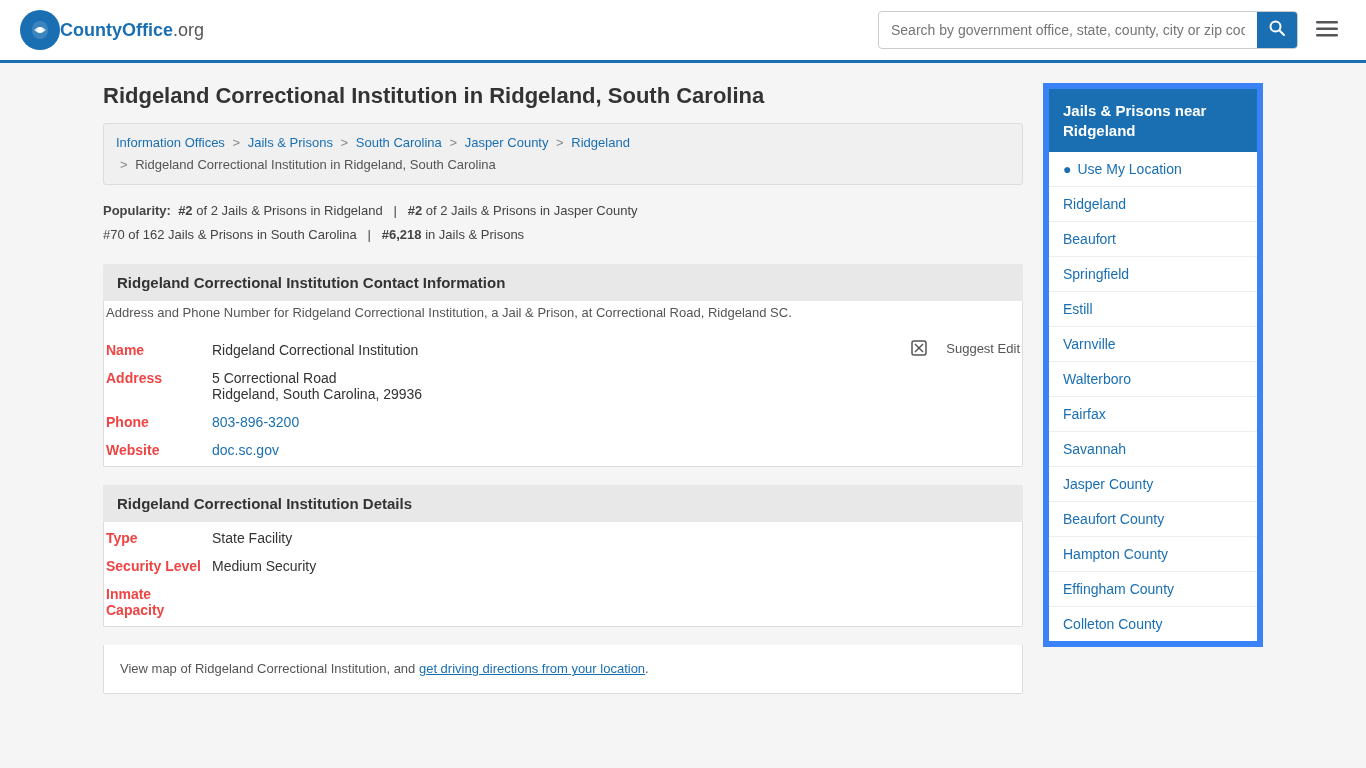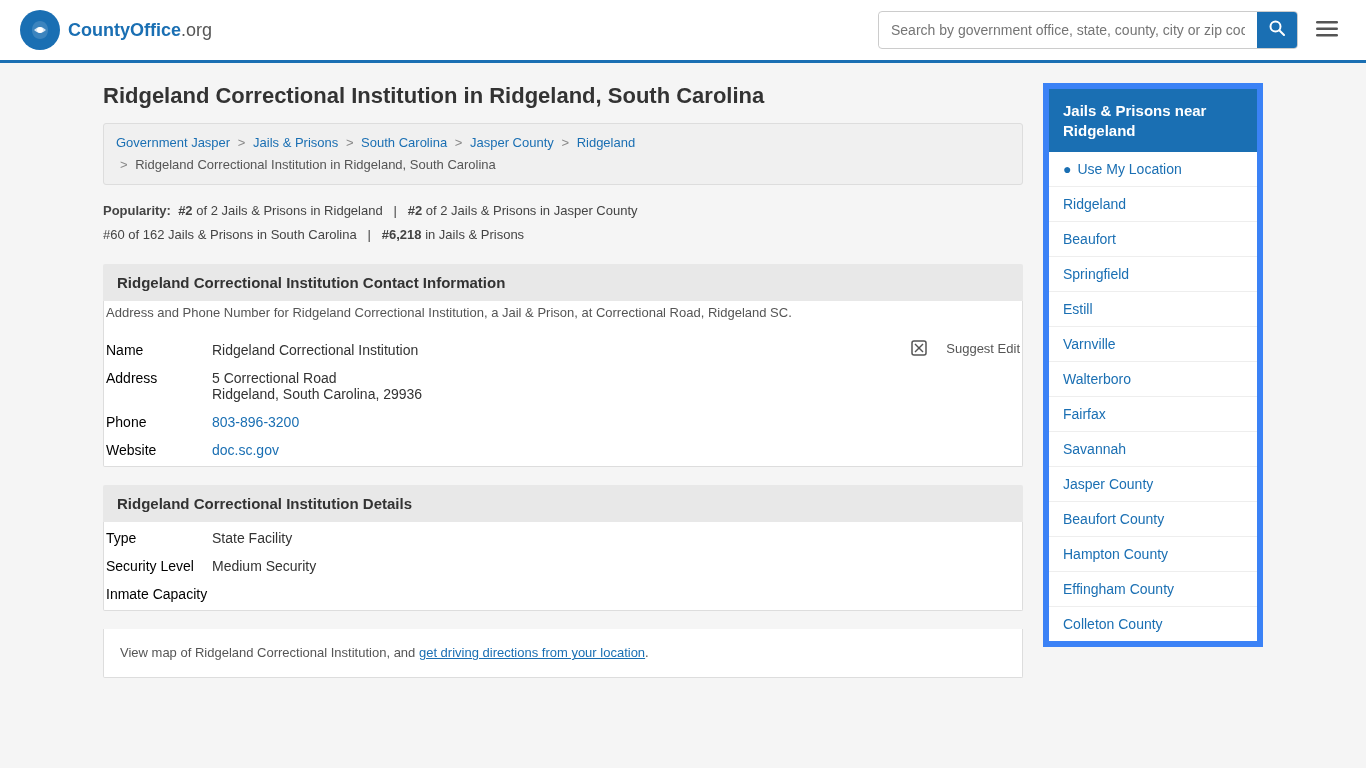--- a/index.html
+++ b/index.html
@@ -10,21 +10,21 @@
       background: #fff;
       border-bottom: 3px solid #1a6fb3;
       padding: 10px 20px;
       display: flex;
       align-items: center;
       justify-content: space-between;
     }
     .logo-area {
       display: flex;
       align-items: center;
-      gap: 8px;
+      gap: 0;
     }
     .logo-circle {
       width: 40px;
       height: 40px;
       background: #1a6fb3;
       border-radius: 50%;
       display: flex;
       align-items: center;
       justify-content: center;
       color: white;
@@ -148,24 +148,24 @@
 
     
     .info-row {
       display: flex;
       align-items: flex-start;
       padding: 6px 0;
       font-size: 14px;
       position: relative;
     }
     .info-label {
-      font-weight: normal;
+      font-weight: bold;
       width: 106px;
       flex-shrink: 0;
-      color: #000000;
+      color: #ef4444;
     }
     .info-value {
       color: #333;
       flex: 1;
     }
     .info-value a {
       color: #1a6fb3;
       text-decoration: none;
     }
 
@@ -274,21 +274,21 @@
     </button>
   </div>
 </header>
 
 <div class="page-content">
   <div class="main-col">
 
     <h1 class="page-title">Ridgeland Correctional Institution in Ridgeland, South Carolina</h1>
 
     <div class="breadcrumb">
-      <a href="#">Government Jasper</a>
+      <a href="#">Information Offices</a>
       <span class="sep">&gt;</span>
       <a href="#">Jails &amp; Prisons</a>
       <span class="sep">&gt;</span>
       <a href="#">South Carolina</a>
       <span class="sep">&gt;</span>
       <a href="#">Jasper County</a>
       <span class="sep">&gt;</span>
       <a href="#">Ridgeland</a>
       <br>
       <span class="sep">&gt;</span>
@@ -296,21 +296,21 @@
     </div>
 
     <div class="popularity">
       <strong>Popularity:</strong>
       &nbsp;<strong>#2</strong>
       <span>of 2 Jails &amp; Prisons in Ridgeland</span>
       &nbsp;&nbsp;|&nbsp;&nbsp;
       <strong>#2</strong>
       <span>of 2 Jails &amp; Prisons in Jasper County</span>
       <br>
-      <span>#60</span>
+      <span>#70</span>
       <span>of 162 Jails &amp; Prisons in South Carolina</span>
       &nbsp;&nbsp;|&nbsp;&nbsp;
       <strong>#6,218</strong>
       <span>in Jails &amp; Prisons</span>
     </div>
 
     <div class="section-wrapper">
       <div class="section-header">
         <span>Ridgeland Correctional Institution Contact Information</span>
       </div>

